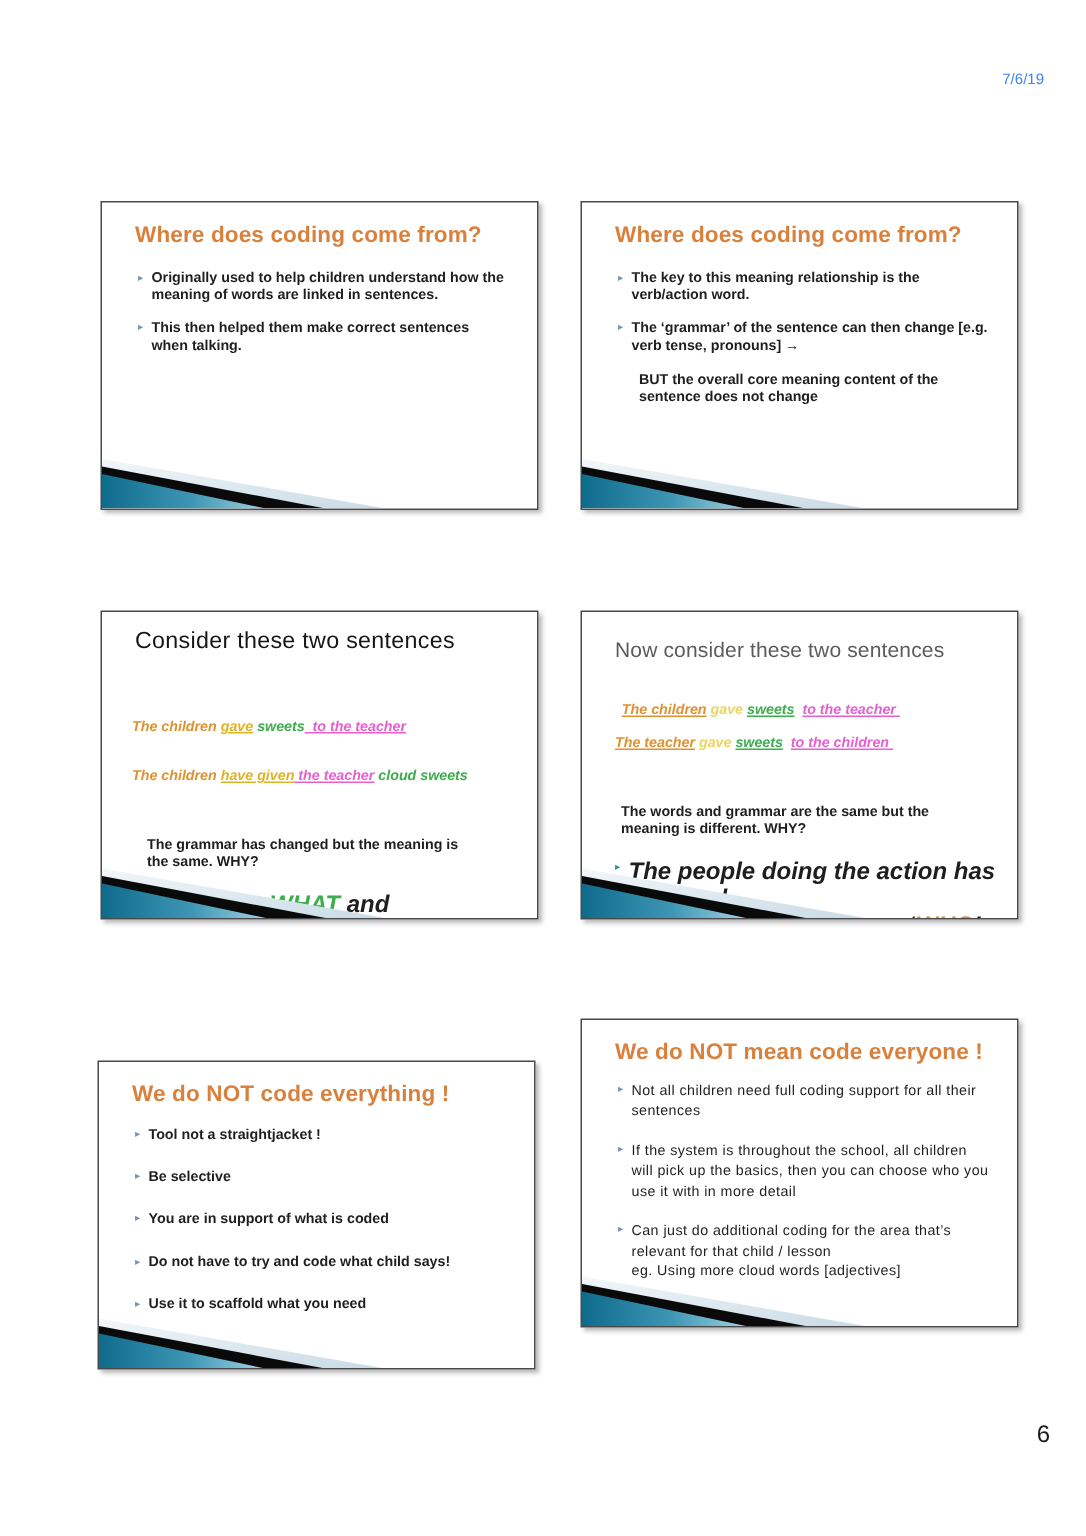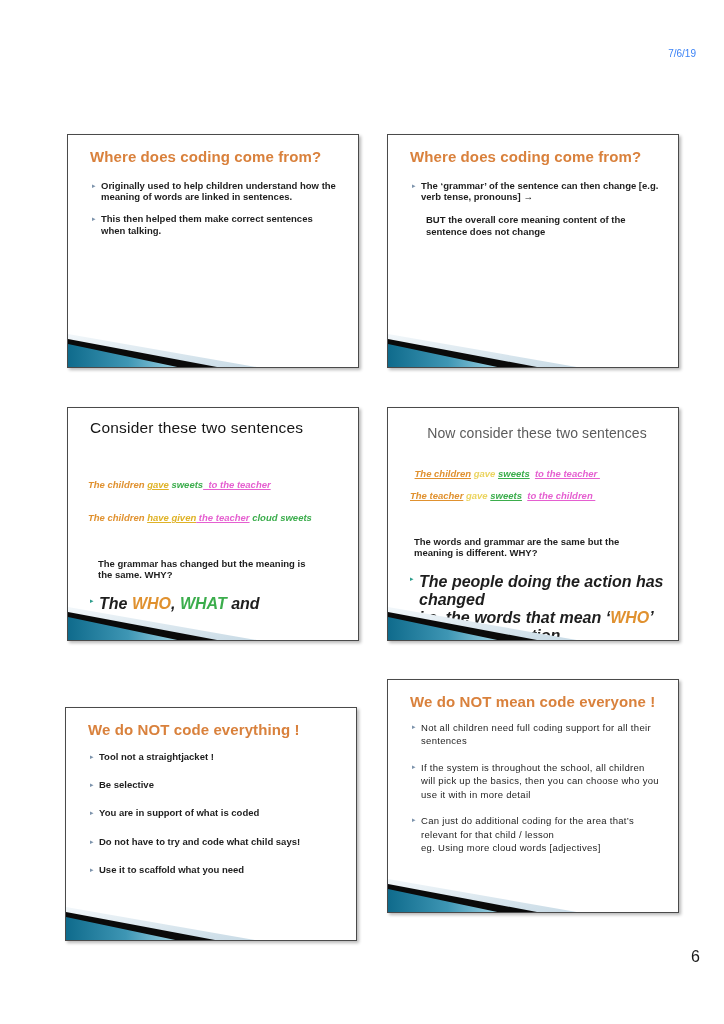--- a/index.html
+++ b/index.html
@@ -12,28 +12,28 @@
   }
   *{margin:0;padding:0;box-sizing:border-box;}
   html,body{width:724px;height:1024px;}
   body{
     position:relative;background:#ffffff;overflow:hidden;
     font-family:"Liberation Sans","DejaVu Sans",sans-serif;color:var(--body-text);
   }
   .date{position:absolute;top:48px;right:28px;font-size:10px;color:#3b82f6;}
   .page-number{position:absolute;top:948px;right:24px;font-size:16px;color:#1a1a1a;}
   .slide{
-    position:absolute;width:292px;height:234px;background:#fff;
+    position:absolute;width:292px;height:206px;background:#fff;
     border:1.5px solid #4a4a4a;overflow:hidden;
     box-shadow:2px 2px 3px rgba(0,0,0,0.28);
   }
   .slide-title{font-size:15px;font-weight:700;letter-spacing:.1px;margin:13px 14px 0 22px;}
   .t-orange{color:var(--title-orange);}
   .t-black{color:var(--title-black);font-weight:400;font-size:15.5px;letter-spacing:.2px;margin-top:11px;}
-  .t-gray{color:var(--title-gray);font-weight:400;font-size:14px;margin-top:17px;text-align:center;}
+  .t-gray{color:var(--title-gray);font-weight:400;font-size:14px;margin-top:17px;}
   .content{margin:15px 14px 0 24px;font-size:9.5px;font-weight:700;line-height:1.18;}
   .bullet-row{display:flex;margin-bottom:11px;}
   .marker{flex:0 0 9px;color:var(--bullet-arrow);font-size:7px;line-height:11px;}
   .marker::before{content:"▸";}
   .marker.teal{color:var(--teal-arrow);}
   .btext{max-width:236px;}
   .s2 .btext{max-width:238px;}
   .note{margin:12px 0 0 24px;max-width:215px;}
   .sentences{margin:20px 0 0 20px;max-width:250px;font-style:italic;white-space:pre-wrap;}
   .sent2-indent{display:block;margin-left:6px;}
@@ -90,20 +90,24 @@
   <svg class="decor" viewBox="0 0 292 36" preserveAspectRatio="none">
     <polygon points="0,3 190,36 0,36" fill="url(#paleGrad)"></polygon>
     <polygon points="0,8 150,36 100,36 0,15" fill="#0A0A0A"></polygon>
     <polygon points="0,13 110,36 0,36" fill="url(#tealGrad)"></polygon>
   </svg>
 </section>
 
 <section class="slide s2" style="left:387px;top:134px;">
   <h2 class="slide-title t-orange">Where does coding come from?</h2>
   <div class="content">
+    <div class="bullet-row">
+      <span class="marker"></span>
+      <p class="btext">The key to this meaning relationship is the verb/action word.</p>
+    </div>
     <div class="bullet-row" style="margin-bottom:12px;">
       <span class="marker"></span>
       <p class="btext">The ‘grammar’ of the sentence can then change [e.g. verb tense, pronouns] →</p>
     </div>
     <p class="note" style="margin-left:14px;">BUT the overall core meaning content of the sentence does not change</p>
   </div>
   <svg class="decor" viewBox="0 0 292 36" preserveAspectRatio="none">
     <polygon points="0,3 190,36 0,36" fill="url(#paleGrad)"></polygon>
     <polygon points="0,8 150,36 100,36 0,15" fill="#0A0A0A"></polygon>
     <polygon points="0,13 110,36 0,36" fill="url(#tealGrad)"></polygon>

